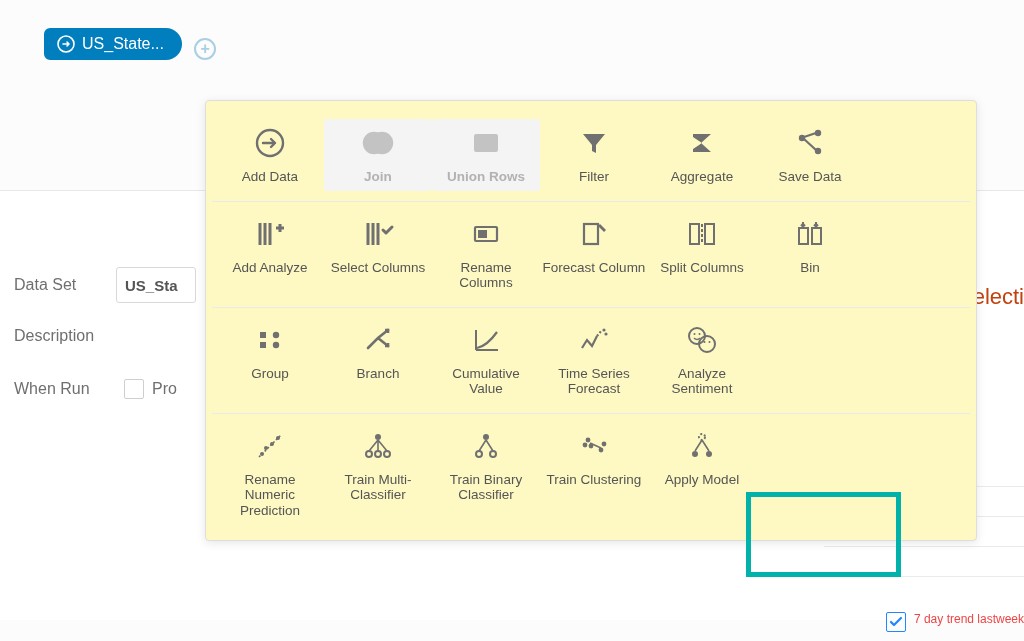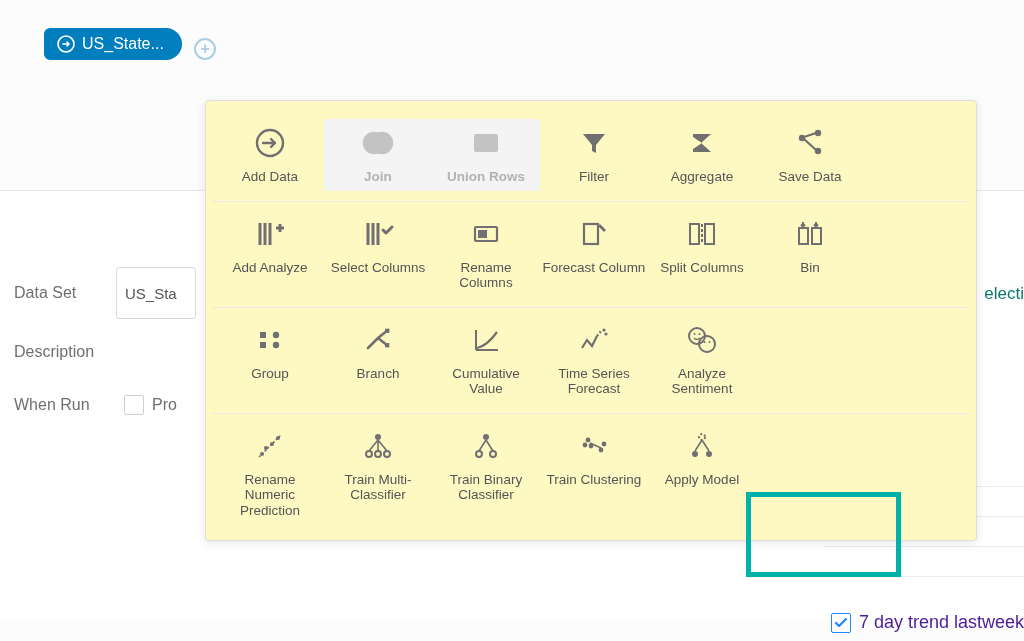--- a/index.html
+++ b/index.html
@@ -61,50 +61,51 @@
       display: flex;
       align-items: center;
       font-size: 16px;
       color: #6f6f6f;
       margin-bottom: 24px;
     }
     .form-row .lbl { width: 102px; }
     .text-input {
       border: 1px solid #d9d9d9;
       border-radius: 3px;
-      height: 52px;
+      height: 36px;
       padding: 4px 8px;
       font-size: 15px;
       color: #555;
       background: #fff;
       width: 80px;
+      font-weight: bold;
     }
     .right-cut {
       position: absolute;
       right: 0; top: 284px;
-      font-size: 17px; color: #0f766e;
+      font-size: 22px; color: #c2410c;
     }
     .grid-lines {
       position: absolute;
       right: 0;
       top: 486px;
       width: 200px;
     }
     .grid-lines div {
       height: 30px;
       border-top: 1px solid #eaeaea;
     }
     .bottom-check {
       position: absolute;
       right: 0;
       top: 612px;
       display: flex;
-      align-items: flex-end;
-      font-size: 18px;
-      color: #4c1d95;
+      align-items: flex-start;
+      font-size: 12px;
+      color: #ef4444;
       gap: 8px;
     }
     .checkbox {
       width: 20px; height: 20px;
       border: 1px solid #cfcfcf;
       border-radius: 2px;
       display: inline-flex;
       align-items: center; justify-content: center;
     }
     .checkbox.checked { border-color: #1f87ff; color: #1f87ff; }

